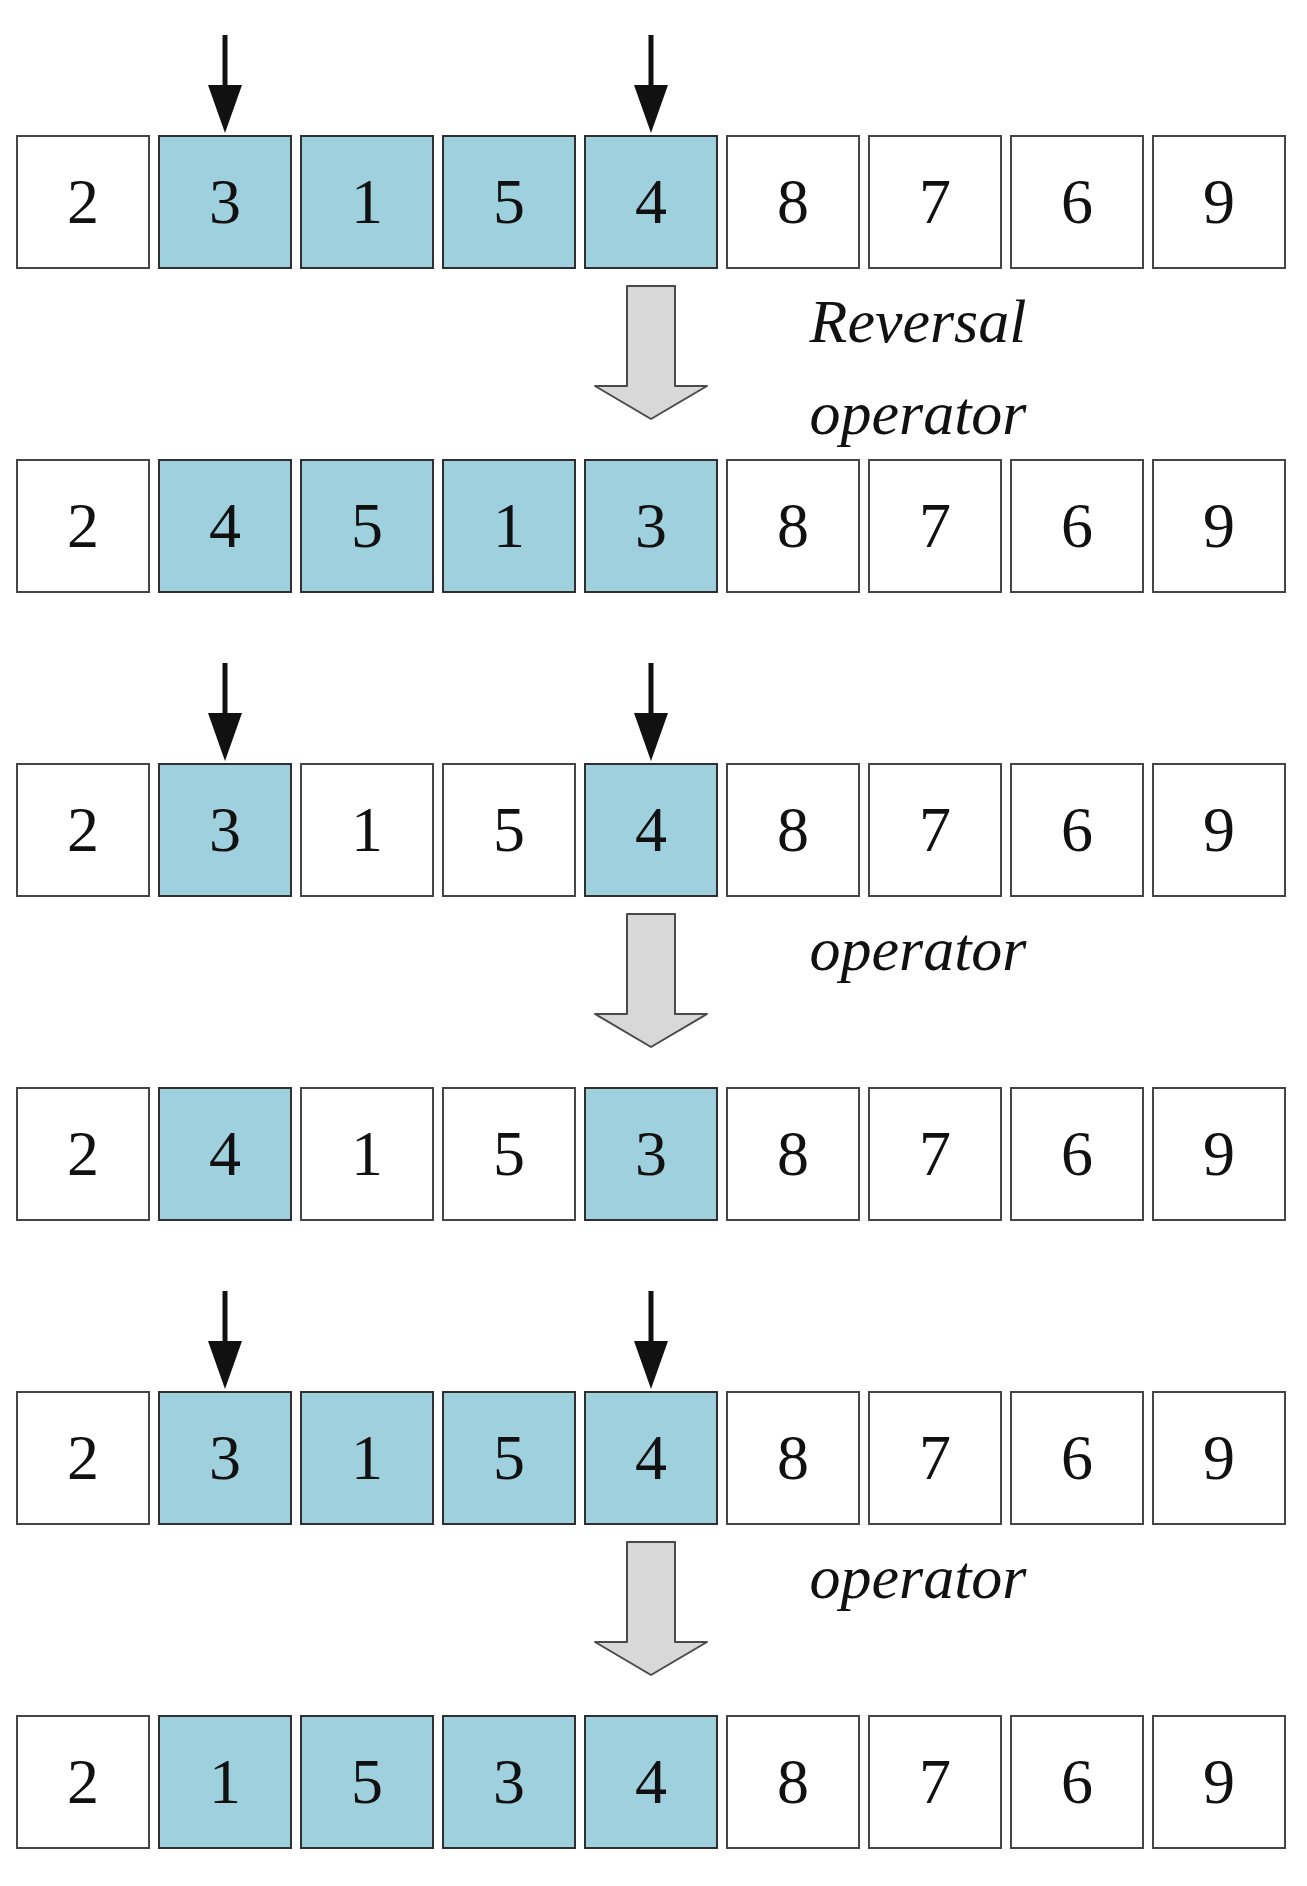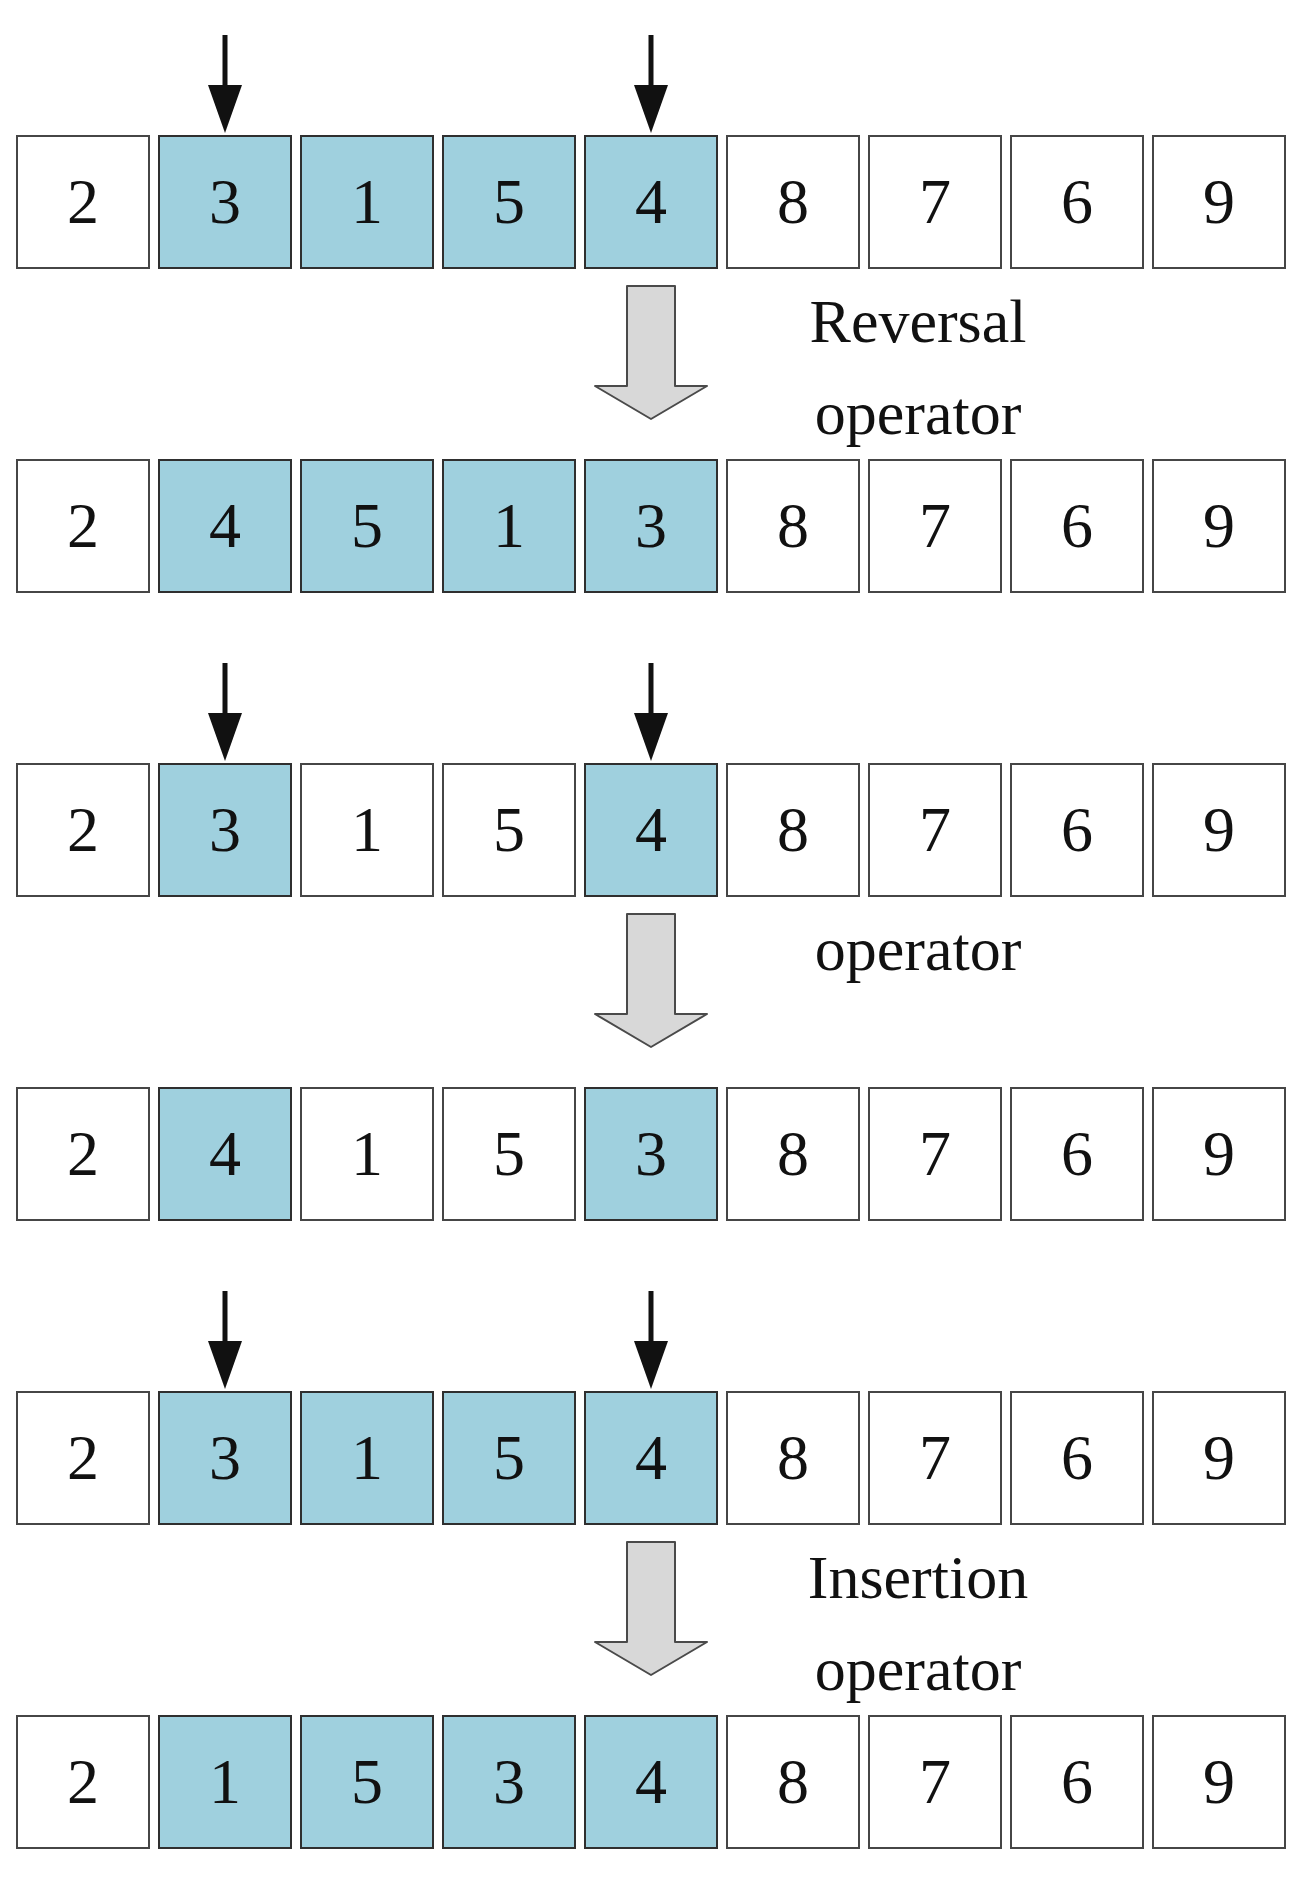--- a/index.html
+++ b/index.html
@@ -66,20 +66,21 @@
   }
   .op-label {
     position: absolute;
     left: 672px;
     top: 6px;
     width: 460px;
     text-align: center;
     font-size: 62px;
     line-height: 92px;
     color: #111111;
+    font-style: italic;
   }
   .op-label span { display: block; }
 </style>
 </head>
 <body>
 
 <div class="figure">
 
   <div class="pointer-row first">
     <div class="pointer col2"><svg width="40" height="98" viewBox="0 0 40 98">
@@ -191,21 +192,20 @@
     <div class="cell">7</div>
     <div class="cell">6</div>
     <div class="cell">9</div>
   </div>
 
   <div class="op-section">
     <div class="block-arrow"><svg width="116" height="136" viewBox="0 0 116 136">
           <polygon points="34,1 82,1 82,101 114,101 58,134 2,101 34,101" fill="#d8d8d8" stroke="#4a4a4a" stroke-width="2" stroke-linejoin="round"></polygon>
         </svg></div>
     <div class="op-label">
-      <span>Insertion</span>
       <span>operator</span>
     </div>
   </div>
 
   <div class="seq-row">
     <div class="cell">2</div>
     <div class="cell hl">1</div>
     <div class="cell hl">5</div>
     <div class="cell hl">3</div>
     <div class="cell hl">4</div>

